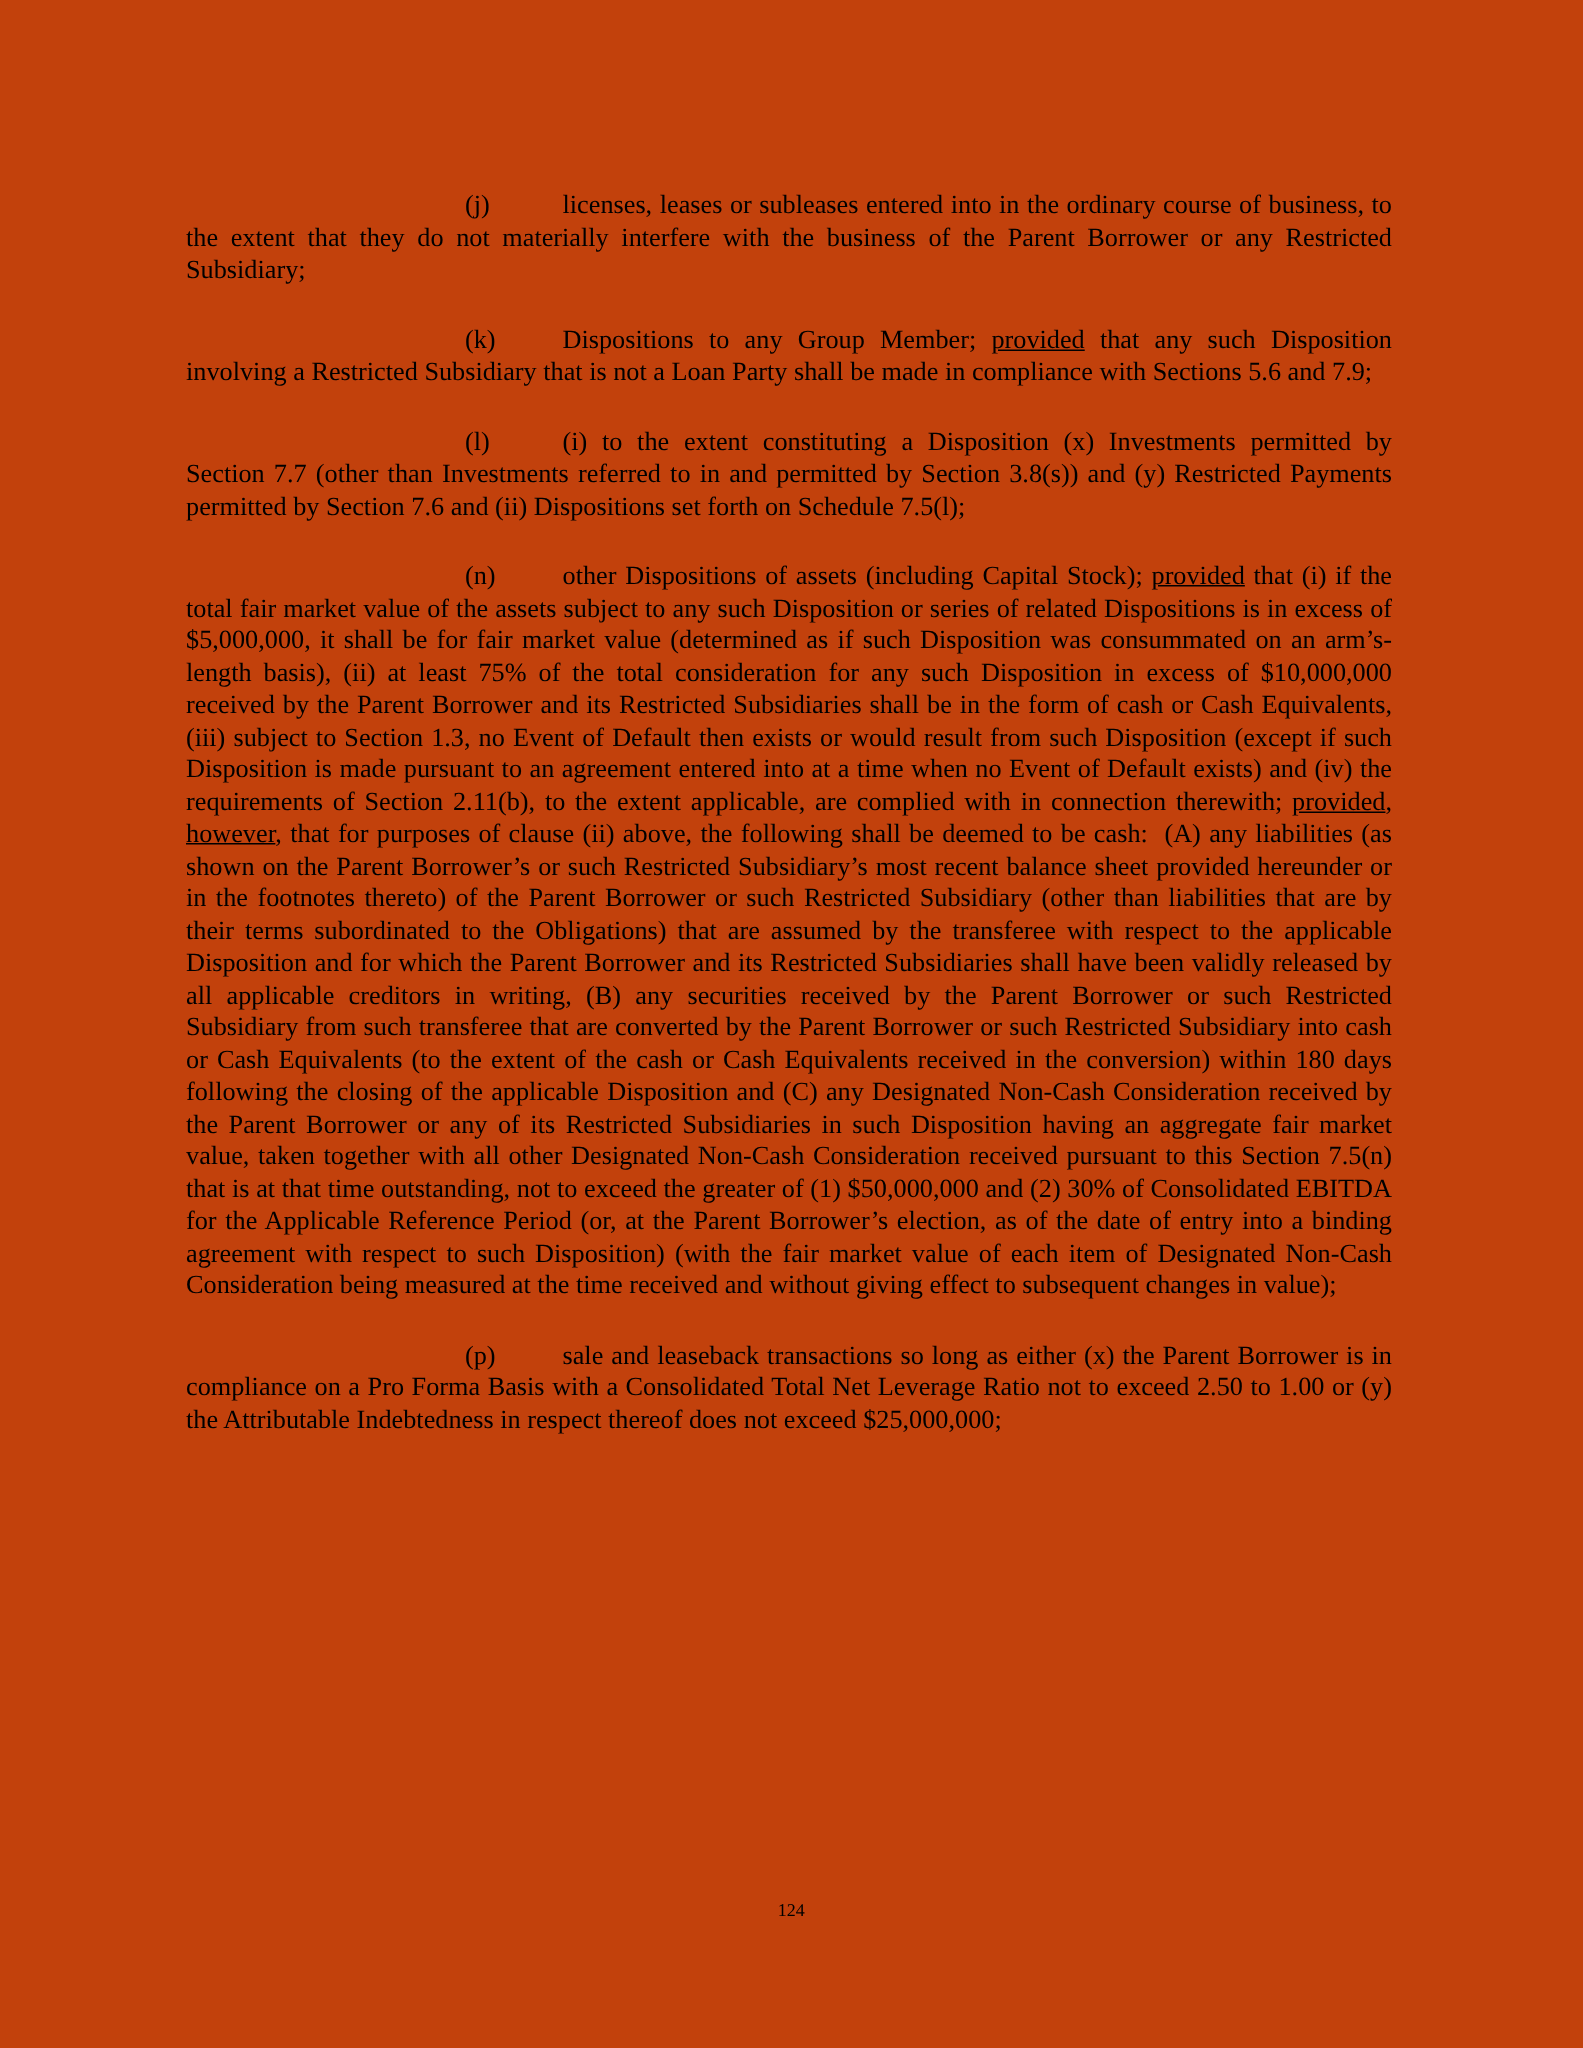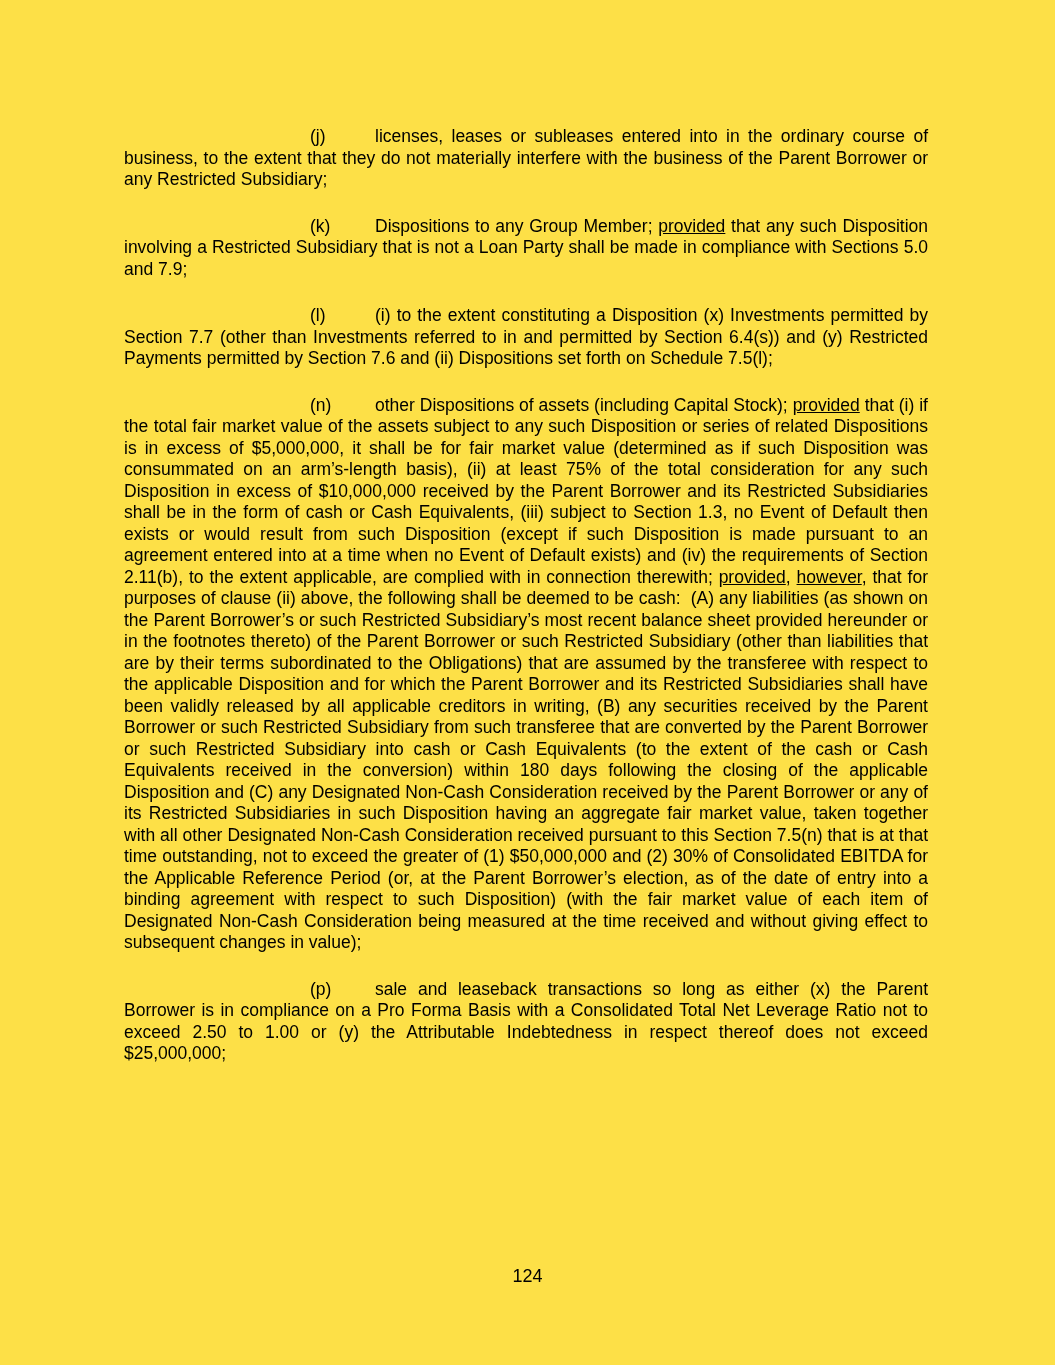--- a/index.html
+++ b/index.html
@@ -4,23 +4,23 @@
 <style>
   html, body {
     margin: 0;
     padding: 0;
     background: #ffffff;
   }
   .page {
     position: relative;
     width: 1055px;
     height: 1365px;
-    background: #fde047;
+    background: #c2410c;
     color: #000000;
-    font-family: Liberation Sans, sans-serif;
+    font-family: Liberation Serif, serif;
     overflow: hidden;
   }
   .content {
     position: absolute;
     left: 124px;
     top: 126px;
     width: 804px;
     font-size: 17.5px;
     line-height: 21.5px;
     text-align: justify;
@@ -37,28 +37,28 @@
   }
   .u {
     text-decoration: underline;
   }
   .page-number {
     position: absolute;
     left: 0;
     top: 1266px;
     width: 100%;
     text-align: center;
-    font-size: 18px;
+    font-size: 12px;
   }
 </style>
 </head>
 <body>
 
 <div class="page">
   <div class="content">
       <p><span class="marker">(j)</span><span>licenses, leases or subleases entered into in the ordinary course of business, to the extent that they do not materially interfere with the business of the Parent Borrower or any Restricted Subsidiary;</span></p>
-      <p><span class="marker">(k)</span><span>Dispositions to any Group Member; </span><span class="u">provided</span><span> that any such Disposition involving a Restricted Subsidiary that is not a Loan Party shall be made in compliance with Sections 5.0 and 7.9;</span></p>
-      <p><span class="marker">(l)</span><span>(i) to the extent constituting a Disposition (x) Investments permitted by Section 7.7 (other than Investments referred to in and permitted by Section 6.4(s)) and (y) Restricted Payments permitted by Section 7.6 and (ii) Dispositions set forth on Schedule 7.5(l);</span></p>
+      <p><span class="marker">(k)</span><span>Dispositions to any Group Member; </span><span class="u">provided</span><span> that any such Disposition involving a Restricted Subsidiary that is not a Loan Party shall be made in compliance with Sections 5.6 and 7.9;</span></p>
+      <p><span class="marker">(l)</span><span>(i) to the extent constituting a Disposition (x) Investments permitted by Section 7.7 (other than Investments referred to in and permitted by Section 3.8(s)) and (y) Restricted Payments permitted by Section 7.6 and (ii) Dispositions set forth on Schedule 7.5(l);</span></p>
       <p><span class="marker">(n)</span><span>other Dispositions of assets (including Capital Stock); </span><span class="u">provided</span><span> that (i) if the total fair market value of the assets subject to any such Disposition or series of related Dispositions is in excess of $5,000,000, it shall be for fair market value (determined as if such Disposition was consummated on an arm’s-length basis), (ii) at least 75% of the total consideration for any such Disposition in excess of $10,000,000 received by the Parent Borrower and its Restricted Subsidiaries shall be in the form of cash or Cash Equivalents, (iii) subject to Section 1.3, no Event of Default then exists or would result from such Disposition (except if such Disposition is made pursuant to an agreement entered into at a time when no Event of Default exists) and (iv) the requirements of Section 2.11(b), to the extent applicable, are complied with in connection therewith; </span><span class="u">provided</span><span>, </span><span class="u">however</span><span>, that for purposes of clause (ii) above, the following shall be deemed to be cash:&nbsp; (A) any liabilities (as shown on the Parent Borrower’s or such Restricted Subsidiary’s most recent balance sheet provided hereunder or in the footnotes thereto) of the Parent Borrower or such Restricted Subsidiary (other than liabilities that are by their terms subordinated to the Obligations) that are assumed by the transferee with respect to the applicable Disposition and for which the Parent Borrower and its Restricted Subsidiaries shall have been validly released by all applicable creditors in writing, (B) any securities received by the Parent Borrower or such Restricted Subsidiary from such transferee that are converted by the Parent Borrower or such Restricted Subsidiary into cash or Cash Equivalents (to the extent of the cash or Cash Equivalents received in the conversion) within 180 days following the closing of the applicable Disposition and (C) any Designated Non-Cash Consideration received by the Parent Borrower or any of its Restricted Subsidiaries in such Disposition having an aggregate fair market value, taken together with all other Designated Non-Cash Consideration received pursuant to this Section 7.5(n) that is at that time outstanding, not to exceed the greater of (1) $50,000,000 and (2) 30% of Consolidated EBITDA for the Applicable Reference Period (or, at the Parent Borrower’s election, as of the date of entry into a binding agreement with respect to such Disposition) (with the fair market value of each item of Designated Non-Cash Consideration being measured at the time received and without giving effect to subsequent changes in value);</span></p>
       <p><span class="marker">(p)</span><span>sale and leaseback transactions so long as either (x) the Parent Borrower is in compliance on a Pro Forma Basis with a Consolidated Total Net Leverage Ratio not to exceed 2.50 to 1.00 or (y) the Attributable Indebtedness in respect thereof does not exceed $25,000,000;</span></p>
     </div>
   <div class="page-number">124</div>
 </div>
 
 </body></html>

